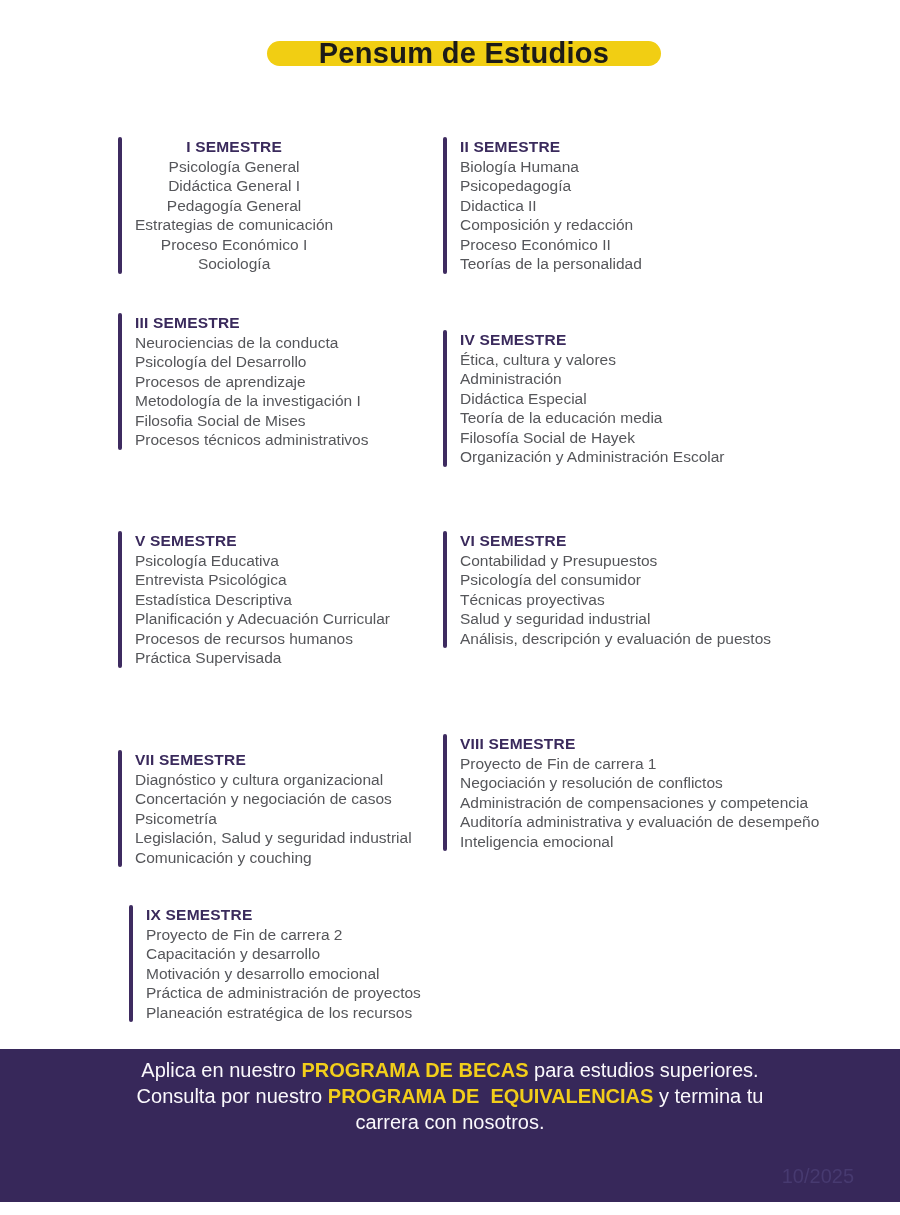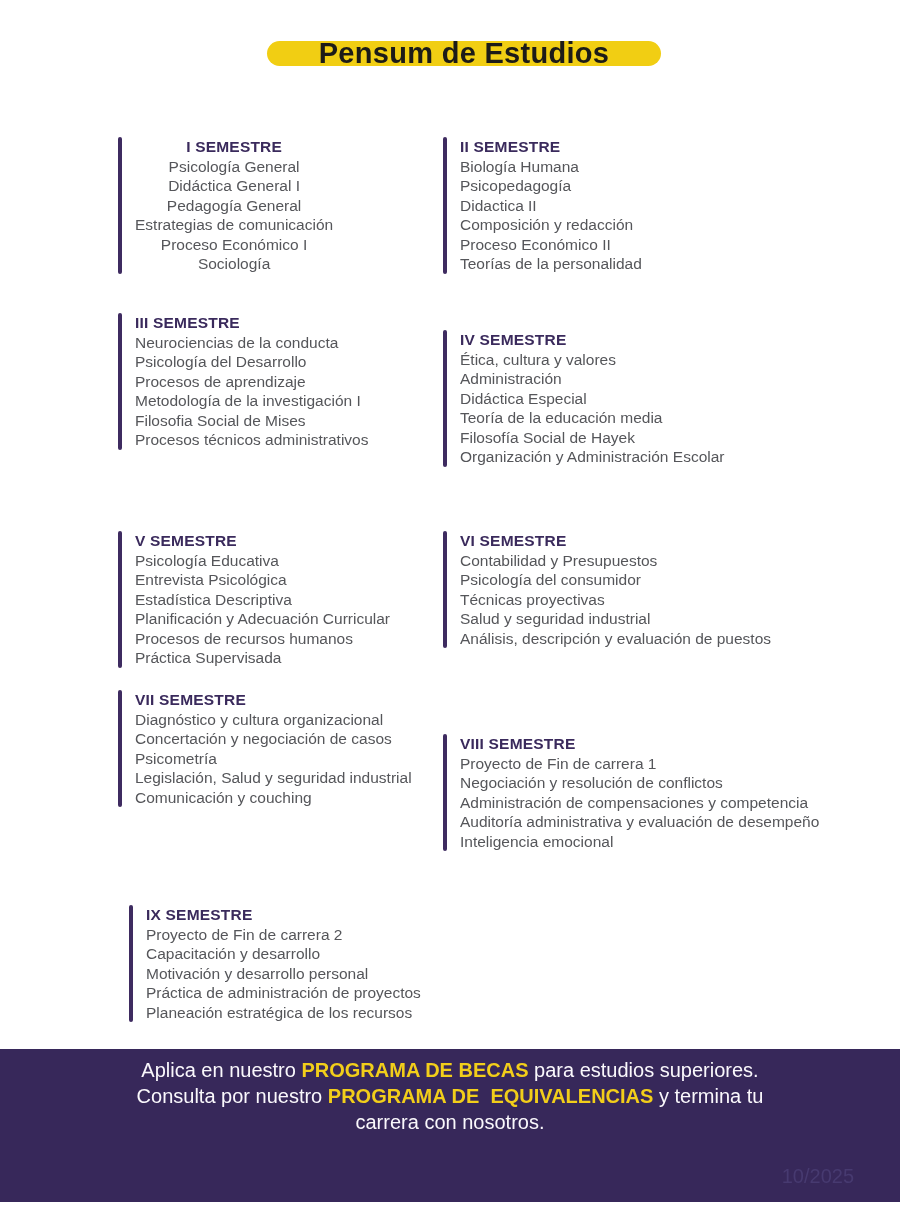--- a/index.html
+++ b/index.html
@@ -163,21 +163,21 @@
       <div class="bar"></div>
       <div class="content">
         <div class="heading">VI SEMESTRE</div>
         <div class="course">Contabilidad y Presupuestos</div>
         <div class="course">Psicología del consumidor</div>
         <div class="course">Técnicas proyectivas</div>
         <div class="course">Salud y seguridad industrial</div>
         <div class="course">Análisis, descripción y evaluación de puestos</div>
       </div>
     </div>
-    <div class="sem" style="left: 118px; top: 690px;">
+    <div class="sem" style="left: 118px; top: 750px;">
       <div class="bar"></div>
       <div class="content">
         <div class="heading">VII SEMESTRE</div>
         <div class="course">Diagnóstico y cultura organizacional</div>
         <div class="course">Concertación y negociación de casos</div>
         <div class="course">Psicometría</div>
         <div class="course">Legislación, Salud y seguridad industrial</div>
         <div class="course">Comunicación y couching</div>
       </div>
     </div>
@@ -191,21 +191,21 @@
         <div class="course">Auditoría administrativa y evaluación de desempeño</div>
         <div class="course">Inteligencia emocional</div>
       </div>
     </div>
     <div class="sem" style="left: 118px; top: 905px; padding-left: 11px;">
       <div class="bar"></div>
       <div class="content">
         <div class="heading">IX SEMESTRE</div>
         <div class="course">Proyecto de Fin de carrera 2</div>
         <div class="course">Capacitación y desarrollo</div>
-        <div class="course">Motivación y desarrollo personal</div>
+        <div class="course">Motivación y desarrollo emocional</div>
         <div class="course">Práctica de administración de proyectos</div>
         <div class="course">Planeación estratégica de los recursos</div>
       </div>
     </div>
   </div>
 
 <div class="footer">
   <div id="footer-lines">
       <div class="line"><span>Aplica en nuestro </span><span class="hl">PROGRAMA DE BECAS</span><span> para estudios superiores.</span></div>
       <div class="line"><span>Consulta por nuestro </span><span class="hl">PROGRAMA DE  EQUIVALENCIAS</span><span> y termina tu</span></div>

